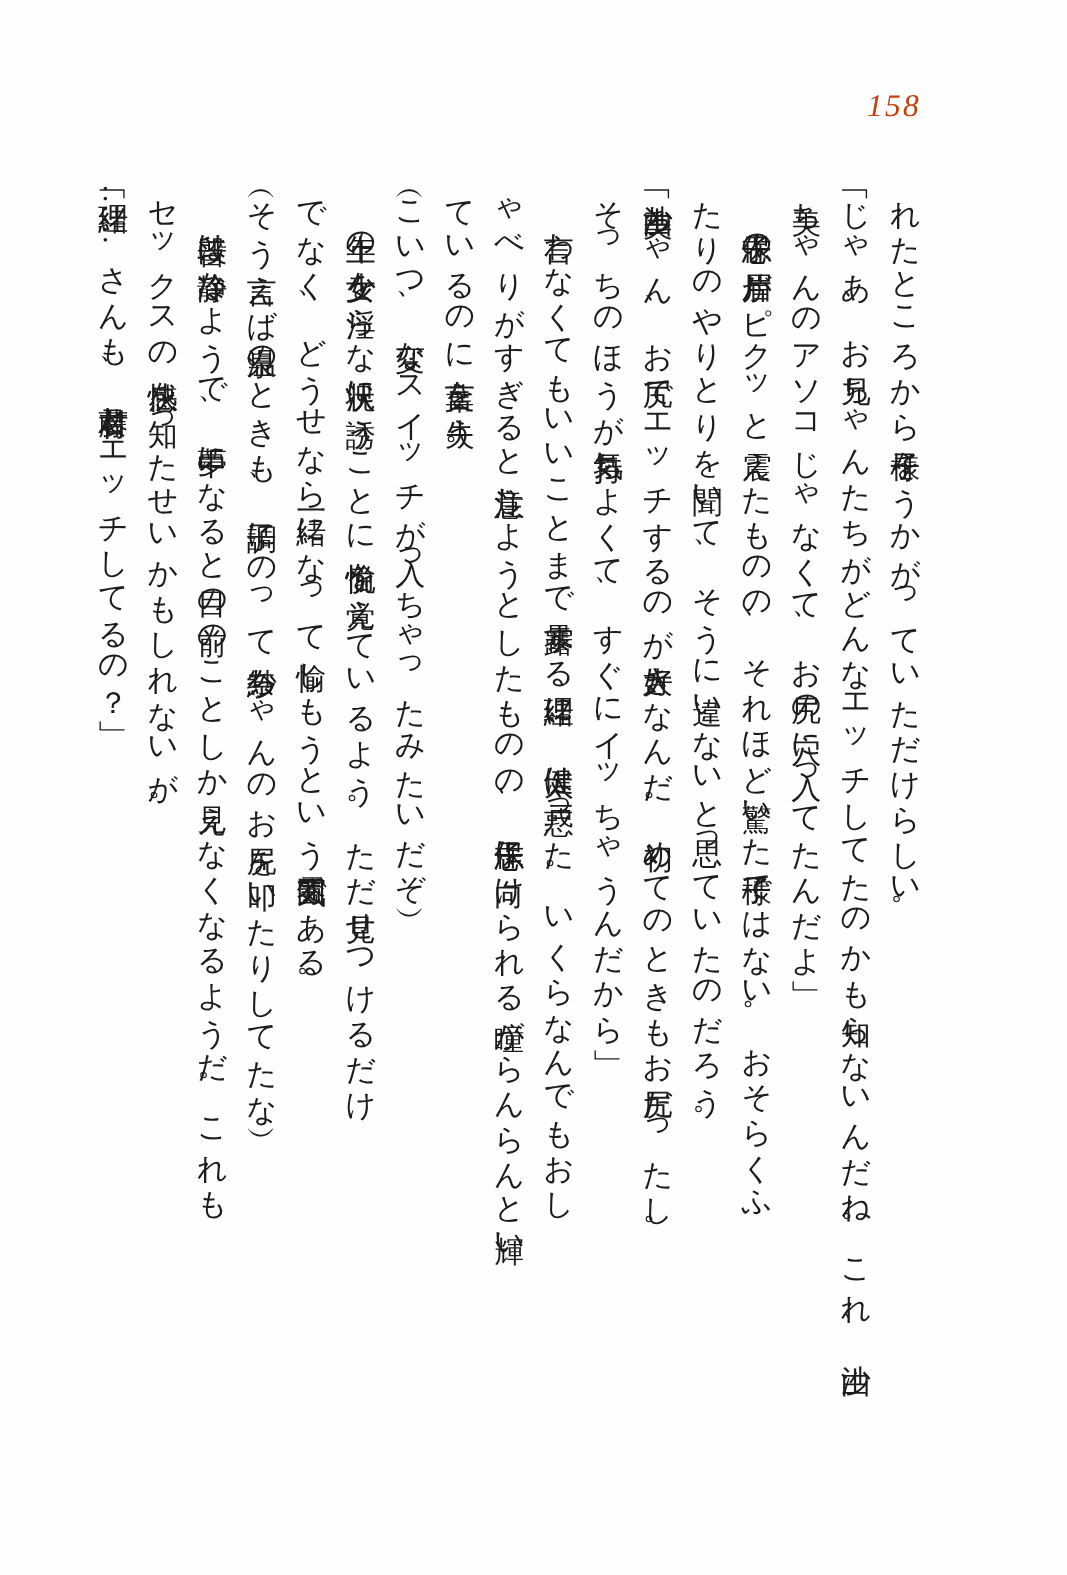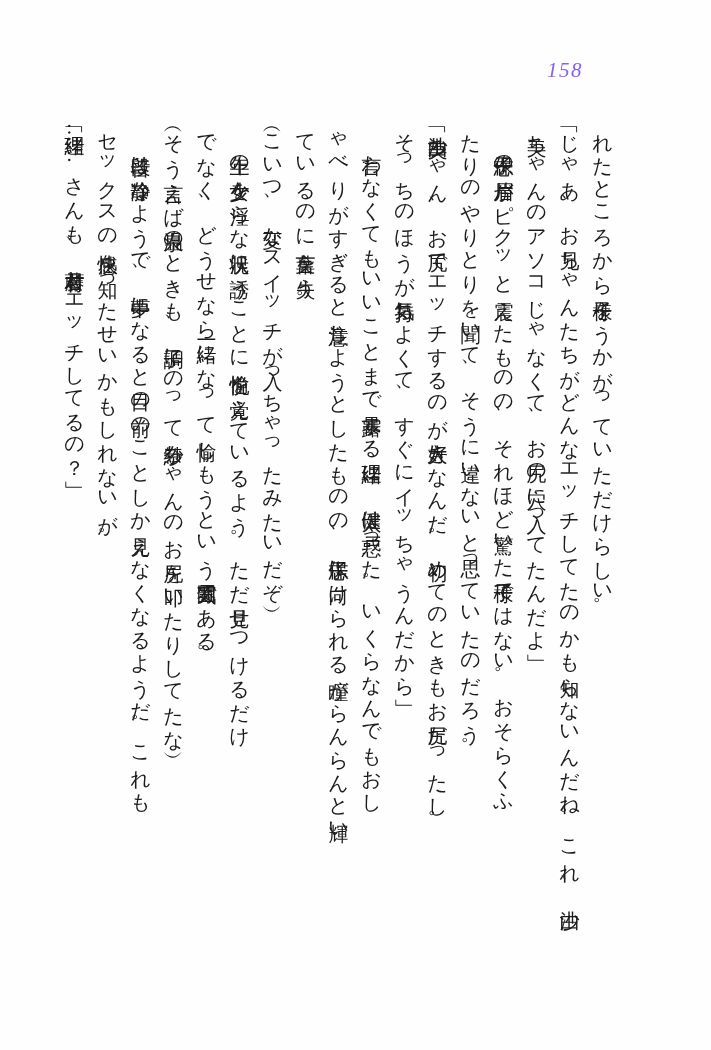--- a/index.html
+++ b/index.html
@@ -16,25 +16,25 @@
     color: #1c1c1c;
   }
   .page {
     position: absolute;
     inset: 0;
     background: #fefefe;
   }
   .page-number {
     position: absolute;
     top: 58px;
-    left: 547px;
+    left: 578px;
     font-size: 21px;
     font-style: italic;
     letter-spacing: 1.5px;
-    color: #8b5cf6;
+    color: #c2410c;
   }
   .text-block {
     position: absolute;
     top: 120px;
     right: 92px;
     height: 840px;
     writing-mode: vertical-rl;
     text-orientation: mixed;
     font-size: 20px;
     line-height: 33px;

